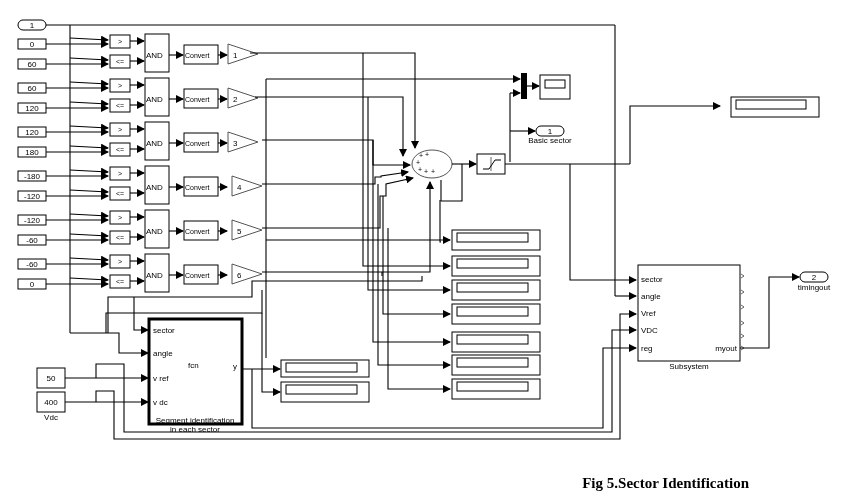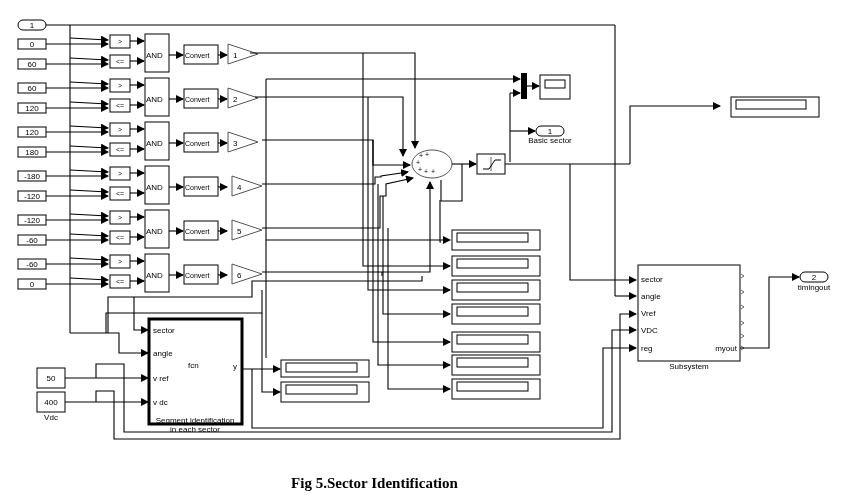--- a/index.html
+++ b/index.html
@@ -4,21 +4,21 @@
 <style>
   html, body { margin:0; padding:0; background:#ffffff; }
   body { width:856px; height:501px; position:relative; overflow:hidden; font-family:"Liberation Sans", sans-serif; }
   #diagram { position:absolute; left:0; top:0; }
   .blk { fill:#ffffff; stroke:#000; stroke-width:1; }
   .thick { fill:#ffffff; stroke:#000; stroke-width:3; }
   .wire { fill:none; stroke:#000; stroke-width:1.1; }
   .gain { fill:#ffffff; stroke:#555; stroke-width:1; }
   .t { font-family:"Liberation Sans", sans-serif; font-size:8px; fill:#000; }
   .ts { font-family:"Liberation Sans", sans-serif; font-size:7px; fill:#000; }
-  .caption { position:absolute; left:0; width:749px; top:475px; text-align:center; font-family:"Liberation Serif", serif; font-weight:bold; font-size:15px; color:#000; }
+  .caption { position:absolute; left:0; width:749px; top:475px; text-align:right; font-family:"Liberation Serif", serif; font-weight:bold; font-size:15px; color:#000; }
 </style>
 </head>
 <body>
 
 <svg id="diagram" width="856" height="501" viewBox="0 0 856 501">
   <defs>
     <marker id="arr" markerWidth="8" markerHeight="8" refX="7" refY="4" orient="auto" markerUnits="userSpaceOnUse">
       <path d="M0,0 L8,4 L0,8 z" fill="#000"></path>
     </marker>
     <marker id="arrs" markerWidth="6" markerHeight="6" refX="5" refY="3" orient="auto" markerUnits="userSpaceOnUse">

